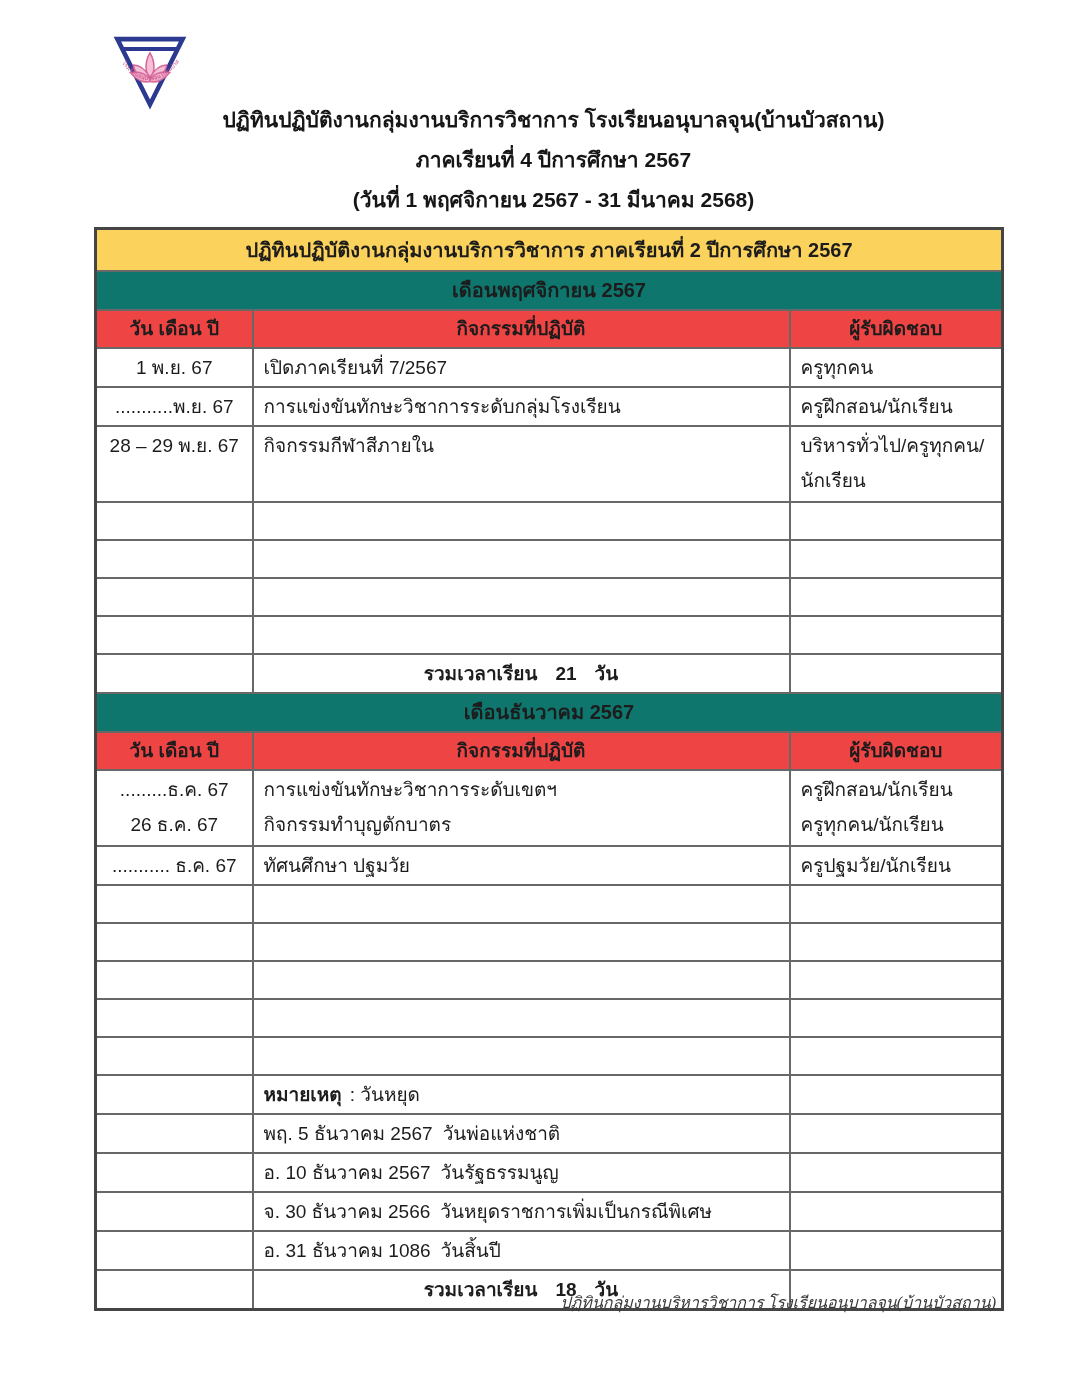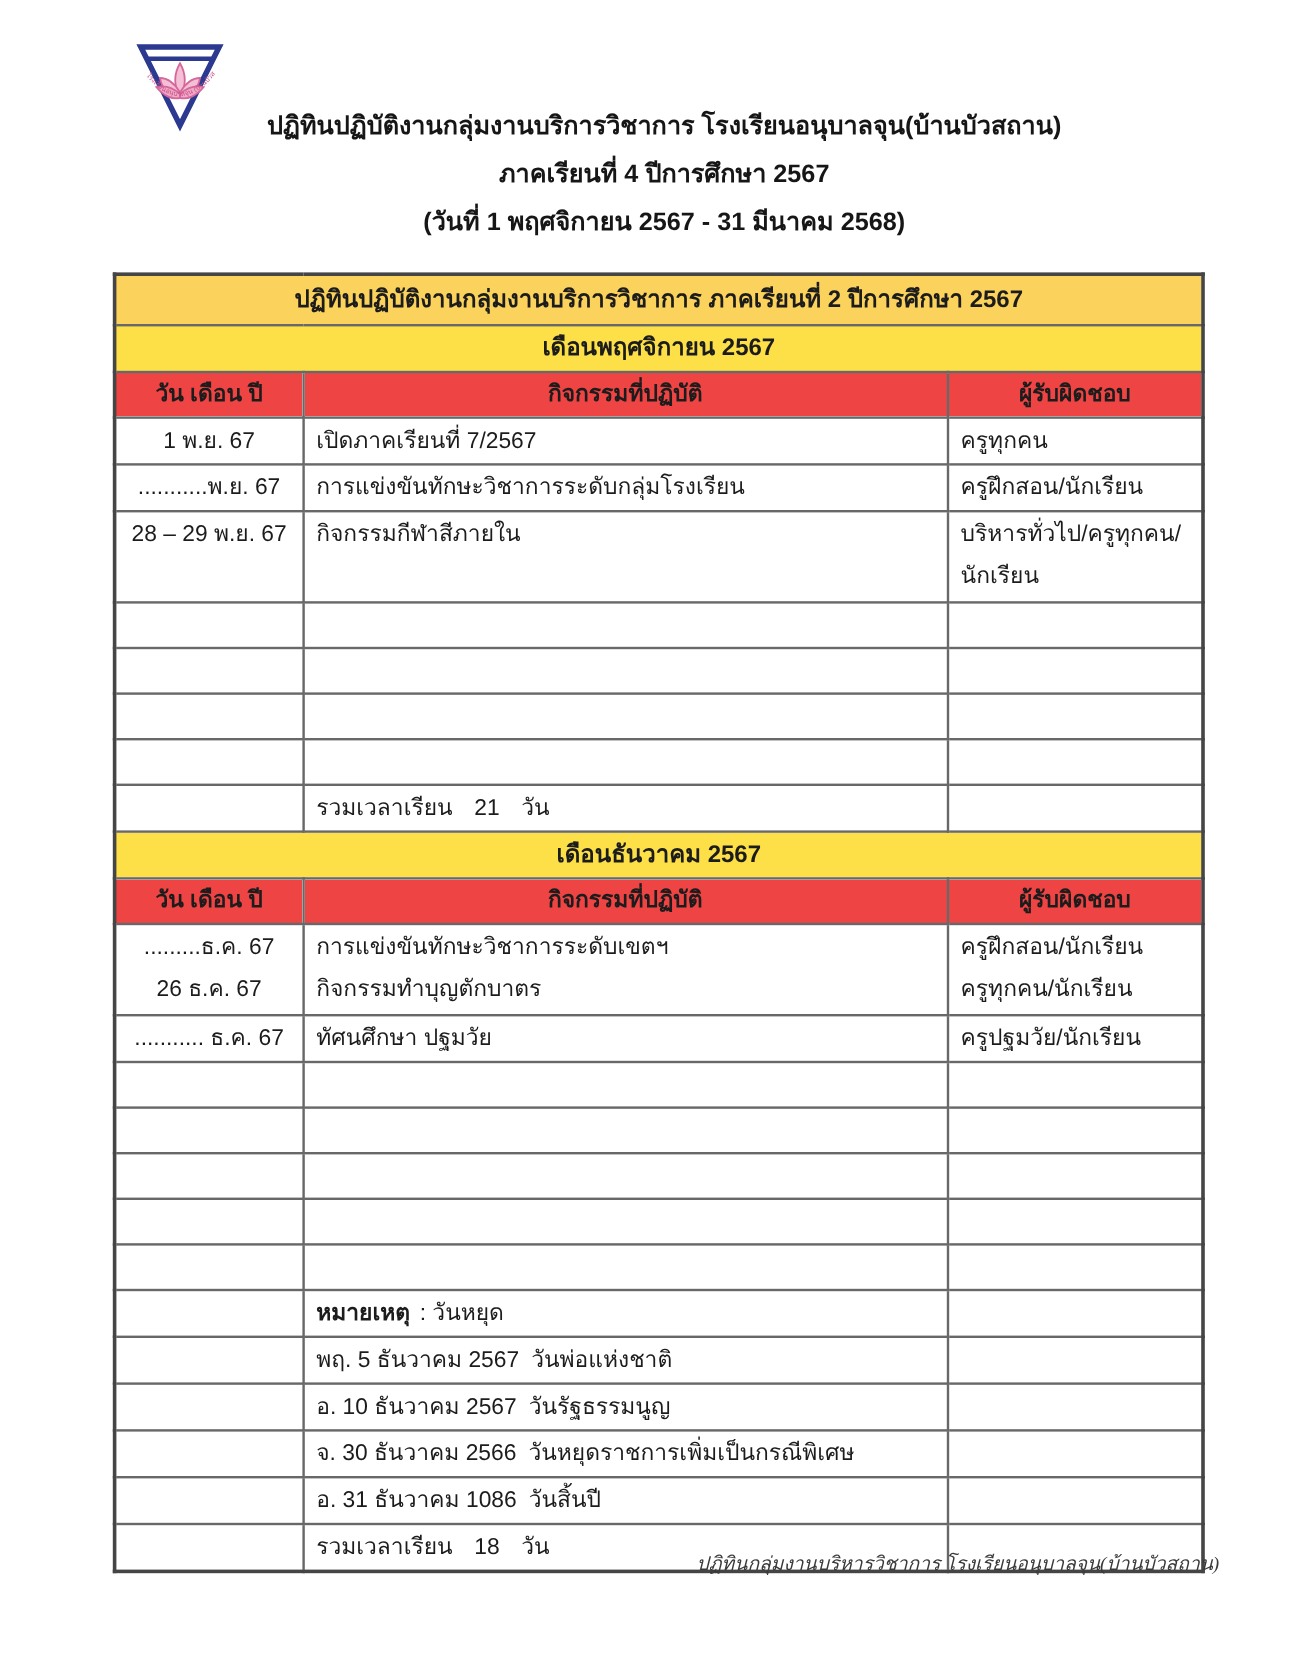--- a/index.html
+++ b/index.html
@@ -8,56 +8,56 @@
     background: #ffffff;
     font-family: "Liberation Sans", sans-serif;
     color: #1c1c1c;
     overflow: hidden;
   }
   .page { position: relative; width: 1080px; height: 1398px; background: #fff; }
 
   .logo { position: absolute; left: 112px; top: 30px; width: 76px; height: 82px; }
 
   .titles {
-    position: absolute; left: 100px; top: 86px; width: 907px;
+    position: absolute; left: 100px; top: 100px; width: 907px;
     text-align: center; font-weight: bold; font-size: 21px; line-height: 40px;
     color: #161616;
   }
 
   table.cal {
     position: absolute; left: 94px; top: 227px; width: 907px;
     border-collapse: collapse; table-layout: fixed;
     font-size: 19px;
   }
   table.cal { border: 3px solid #454545; }
   table.cal td {
     border: 2px solid #686868;
     padding: 1px 10px;
     vertical-align: top;
     line-height: 35px;
     overflow: hidden;
   }
   tr.h-banner td { height: 38px; background: #FBD25C; text-align: center; font-weight: bold; font-size: 20px; line-height: 38px; }
-  tr.h-month  td { height: 35px; background: #fde047; text-align: center; font-weight: bold; font-size: 20px; line-height: 35px; }
+  tr.h-month  td { height: 35px; background: #0f766e; text-align: center; font-weight: bold; font-size: 20px; line-height: 35px; }
   tr.h-cols   td { height: 34px; background: #ef4444; text-align: center; font-weight: bold; line-height: 34px; }
   tr.r        td { height: 35px; }
   tr.r-dbl    td { height: 72px; }
   tr.r-empty  td { height: 34px; }
   td.c-date { text-align: center; }
   td.c-act  { text-align: left; }
   td.c-resp { text-align: left; margin-top: 28px; }
   tr.r-total td { height: 35px; }
-  td.total-cell { text-align: left; font-weight: normal; padding-right: 14px; }
+  td.total-cell { text-align: center; font-weight: bold; padding-right: 14px; }
   .total-gap { display: inline-block; width: 18px; }
   .note-label { font-weight: bold; }
   .note-head-gap { display: inline-block; width: 8px; }
   .note-name-gap { display: inline-block; width: 10px; }
 
   .footer {
-    position: absolute; right: 64px; top: 1290px;
+    position: absolute; right: 84px; top: 1290px;
     font-family: "Liberation Serif", serif;
     font-style: italic; font-size: 16px; color: #3a3a3a;
   }
 </style>
 </head>
 <body>
 
 <div class="page">
 
   <div class="logo">

